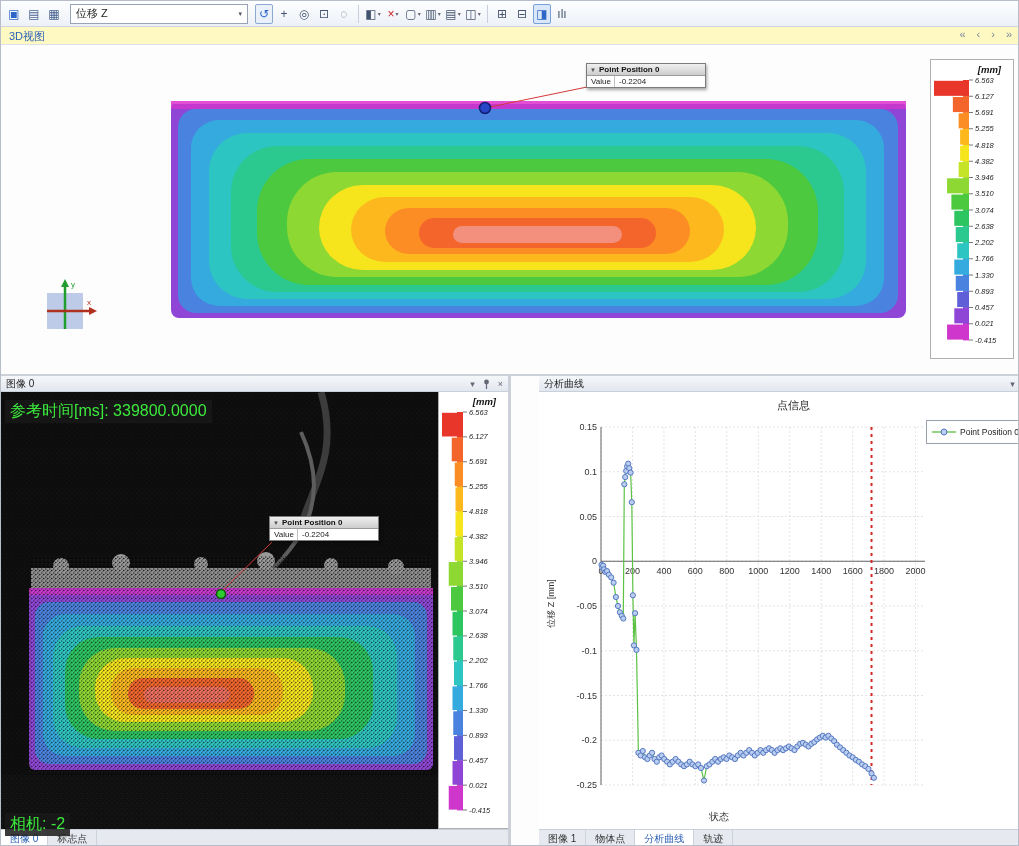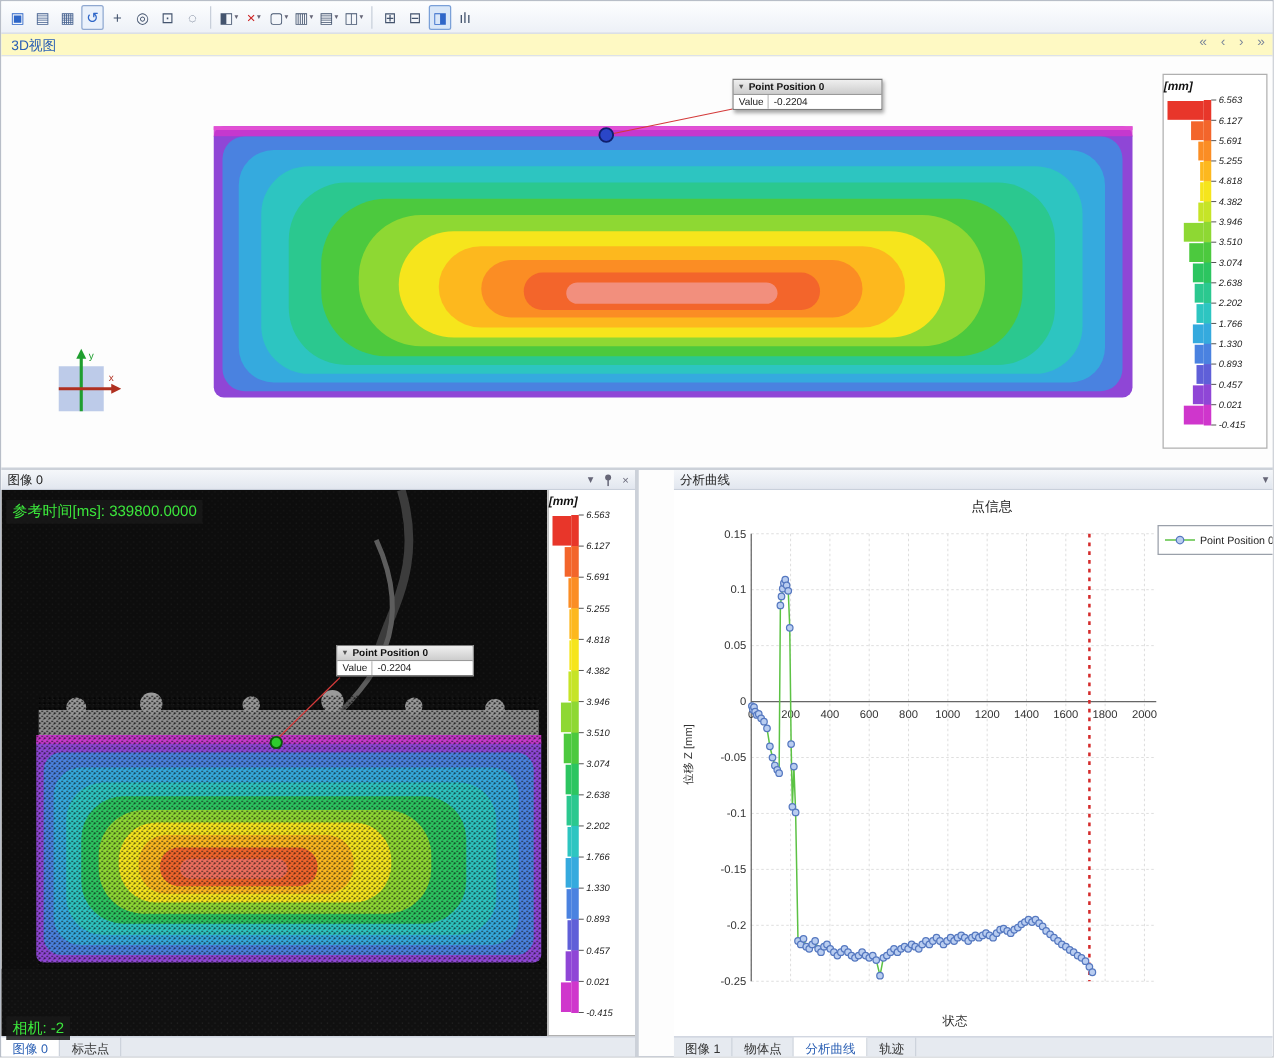--- a/index.html
+++ b/index.html
@@ -16,21 +16,21 @@
 .dropdown{display:flex;align-items:center;justify-content:space-between;width:178px;height:20px;border:1px solid #98a4b6;background:#fff;padding:0 5px;margin:0 5px;font-size:11px;color:#222;cursor:default}
 .dropdown .car{font-size:7px;color:#556}
 
 .tabrow{position:absolute;left:0;top:26px;width:1019px;height:18px;background:#fef9c3;border-bottom:1px solid #dde2ea;z-index:9}
 .tab3d{position:absolute;left:8px;top:2px;color:#2a5fb4;font-size:11px}
 .navarrows{position:absolute;right:8px;top:1px;color:#7a8699;font-size:11px;display:flex;gap:11px}
 
 .viewport{position:absolute;left:0;top:44px;width:1019px;height:329px;background:#fdfdfd}
 
 .legend{position:absolute;background:#fff;border:1px solid #b0b0b0;z-index:6}
-.legend-unit{font-style:italic;font-weight:bold;padding:4px 12px 0 0;font-size:9.5px;color:#111}
+.legend-unit{font-style:italic;font-weight:bold;text-align:right;padding:4px 12px 0 0;font-size:9.5px;color:#111}
 
 .ptooltip{position:absolute;width:120px;border:1px solid #7c7c7c;background:#fff;box-shadow:1px 2px 3px rgba(0,0,0,.35);font-size:8px;z-index:8}
 .pt-title{display:flex;align-items:center;gap:3px;background:linear-gradient(#efefef,#cdcdcd);border-bottom:1px solid #9a9a9a;padding:1px 3px;font-weight:bold;color:#111}
 .pt-caret{font-size:6px;color:#555}
 .pt-row{display:flex;background:#fff}
 .pt-k{width:28px;border-right:1px solid #c0c0c0;padding:1px 4px;color:#222}
 .pt-v{flex:1;padding:1px 4px;color:#222}
 
 .hsplit{position:absolute;left:0;top:373px;width:1019px;height:2px;background:#ccd1d9}
 .vsplit{position:absolute;left:507px;top:375px;width:3px;height:471px;background:#ccd1d9;z-index:7}
@@ -38,46 +38,50 @@
 .panel{position:absolute;top:375px;height:471px;background:#fff;overflow:hidden}
 .panel-left{left:0;width:507px}
 .panel-right{left:538px;width:509px}
 .panel-header{position:absolute;left:0;top:0;width:100%;height:16px;background:linear-gradient(#f5f7fa,#e2e7ef);border-bottom:1px solid #c9d0db;display:flex;align-items:center;padding:0 5px;font-size:10px;color:#222;z-index:5}
 .ph-title{flex:1}
 .ph-icons{display:flex;gap:7px;color:#667;font-size:9px;align-items:center}
 .ph-icons span{cursor:default}
 .tabsbar{position:absolute;left:0;bottom:0;width:100%;height:18px;background:#e6eaf0;border-top:1px solid #c9d0db;display:flex;align-items:center;font-size:10px;color:#333;z-index:5}
 .btab{padding:0 9px;height:17px;display:flex;align-items:center;border-right:1px solid #cdd3dc;cursor:default;white-space:nowrap}
 .btab.active{background:#fff;color:#2a5fb4}
-.chip{position:absolute;background:rgba(25,25,25,.85);color:#3ce83c;font-size:12px;padding:1px 5px;z-index:6;white-space:nowrap}
+.chip{position:absolute;background:rgba(25,25,25,.85);color:#3ce83c;font-size:16px;padding:1px 5px;z-index:6;white-space:nowrap}
 
 .chartwrap{position:absolute;left:0;top:16px;width:509px;height:495px;background:#fff}
 .chart-title{position:absolute;left:0;top:6px;width:100%;text-align:center;font-size:11px;color:#222}
 .chart-legend{position:absolute;right:8px;top:28px;width:114px;height:24px;border:1px solid #9aa0aa;background:#fff;display:flex;align-items:center;gap:4px;padding:0 5px;font-size:8.5px;color:#222}
 .ylabel{position:absolute;left:-28px;top:205px;width:80px;text-align:center;font-size:9px;color:#333;transform:rotate(-90deg)}
-.xlabel{position:absolute;left:170px;top:418px;width:110px;text-align:center;font-size:10px;color:#333}
+.xlabel{position:absolute;left:170px;top:418px;width:110px;text-align:left;font-size:10px;color:#333}
 svg text{font-family:"Liberation Sans","DejaVu Sans",sans-serif}
 </style>
 </head>
 <body>
 
 <div class="app">
 
   <div class="toolbar">
     <span style="display:flex;gap:2px">
         <span class="tbi">
           <span style="color: rgb(46, 102, 200);">▣</span>
         </span>
         <span class="tbi">
           <span style="color: rgb(69, 97, 143);">▤</span>
         </span>
         <span class="tbi">
           <span style="color: rgb(69, 97, 143);">▦</span>
         </span>
       </span>
+    <div class="dropdown">
+      <span>位移 Z</span>
+      <span class="car">▾</span>
+    </div>
     <span style="display:flex;gap:2px;align-items:center">
         <span class="tbi boxed">
           <span style="color: rgb(46, 102, 200);">↺</span>
         </span>
         <span class="tbi">
           <span style="color: rgb(68, 84, 110);">+</span>
         </span>
         <span class="tbi">
           <span style="color: rgb(68, 84, 110);">◎</span>
         </span>

